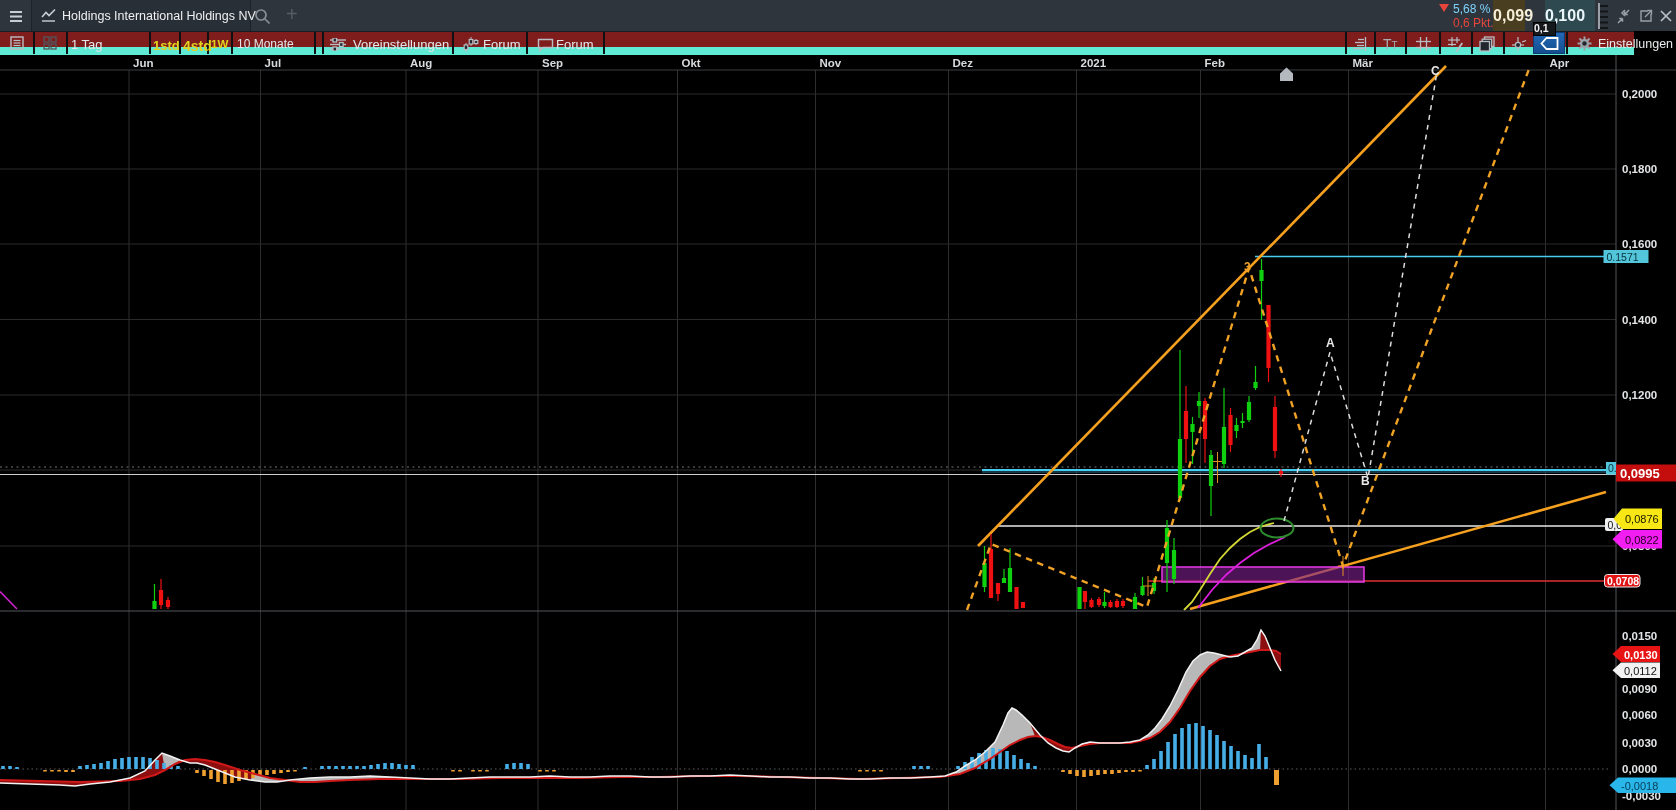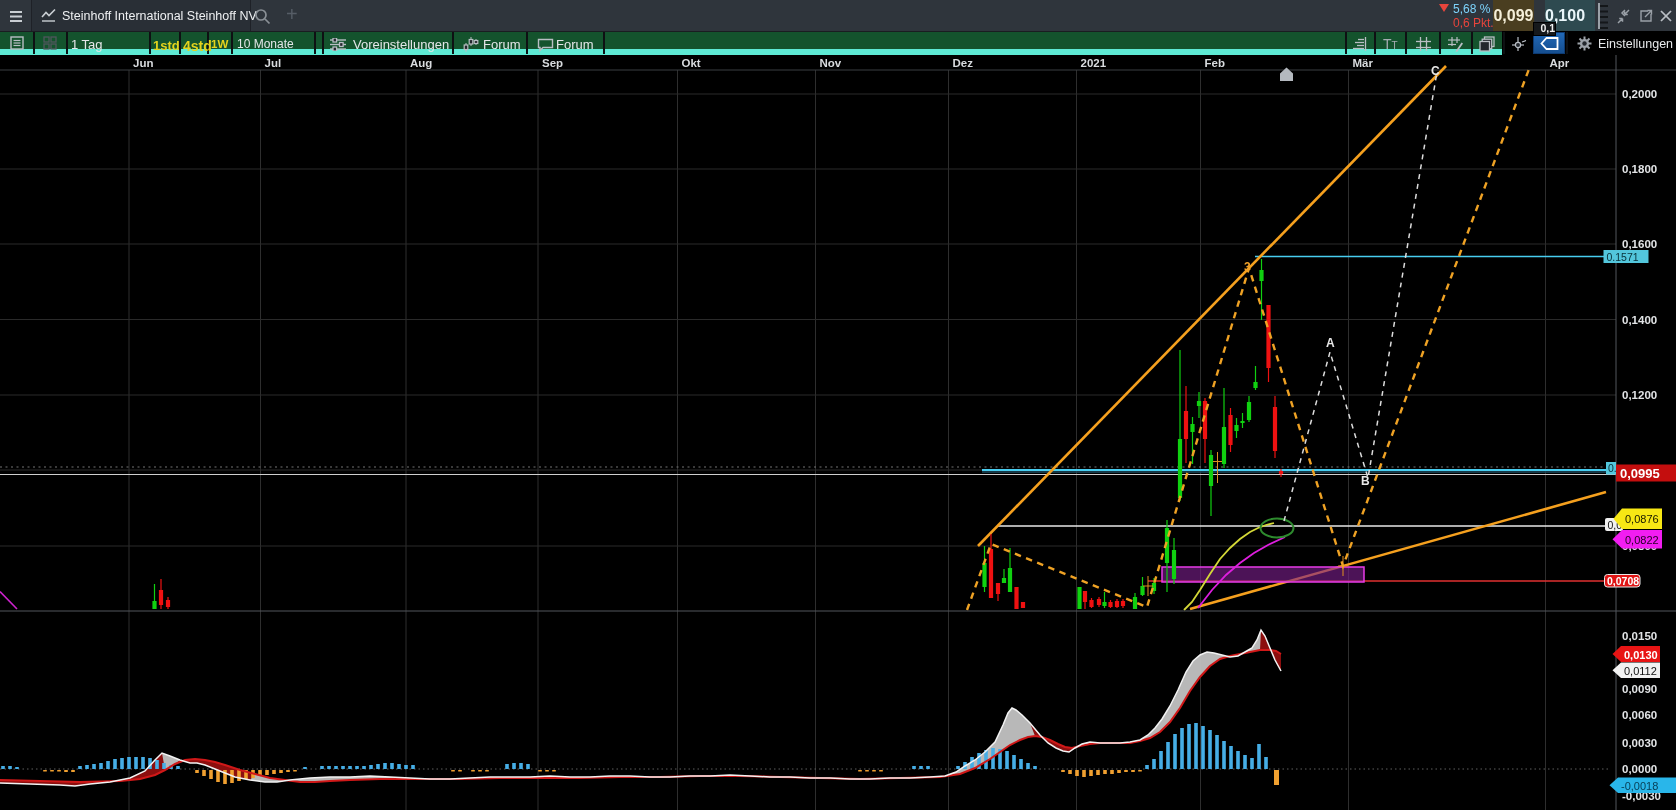--- a/index.html
+++ b/index.html
@@ -301,30 +301,30 @@
       <path d="M1618,777.5 L1676,777.5 L1676,793 L1618,793 L1609.5,785.2 Z" fill="#29b6ea"></path>
       <text x="1621" y="789.5" font-size="11" fill="#084058">-0,0018</text>
     </svg>
 <div style="position:absolute;left:0;top:0;width:1676px;height:31px;background:#2f353c">
       <div style="position:absolute;left:10px;top:11px;width:12px;height:2.2px;background:#c9ced3;box-shadow:0 4.5px 0 #c9ced3,0 9px 0 #c9ced3"></div>
       <div style="position:absolute;left:31px;top:0;width:218px;height:31px;background:#292f36;border-left:1px solid #1e2127;border-right:1px solid #1e2127"></div>
       <svg style="position:absolute;left:40px;top:8px" width="17" height="16" viewBox="0 0 17 16">
         <path d="M2,9 L6,4.5 L9,7.5 L15,1.5" fill="none" stroke="#c9ced3" stroke-width="1.6"></path>
         <path d="M2,13 L15,13" fill="none" stroke="#c9ced3" stroke-width="1.4"></path>
       </svg>
-      <div style="position:absolute;left:62px;top:8.5px;font-size:12.5px;color:#eef0f2">Steinhoff International Steinhoff NV</div>
+      <div style="position:absolute;left:62px;top:8.5px;font-size:12.5px;color:#eef0f2">Holdings International Holdings NV</div>
       <svg style="position:absolute;left:254px;top:8px" width="17" height="17" viewBox="0 0 17 17">
         <circle cx="7" cy="7" r="5" fill="none" stroke="#8a9096" stroke-width="1.7"></circle>
         <line x1="11" y1="11" x2="15.5" y2="15.5" stroke="#8a9096" stroke-width="1.7"></line>
       </svg>
       <div style="position:absolute;left:286px;top:3px;font-size:20px;color:#565d66">+</div>
       <div style="position:absolute;left:1439px;top:4px;width:0;height:0;border-left:5.5px solid transparent;border-right:5.5px solid transparent;border-top:8px solid #e8453c"></div>
       <div style="position:absolute;left:1453px;top:1.5px;font-size:12px;color:#7dd3fc">5,68 %</div>
       <div style="position:absolute;left:1453px;top:15.5px;font-size:12px;color:#e8453c">0,6 Pkt.</div>
-      <div style="position:absolute;left:1493px;top:0;width:41px;height:31px;background:#4a3e20;color:#f5efd9;font-size:16px;font-weight:bold;text-align:center;line-height:31px">0,099</div>
+      <div style="position:absolute;left:1493px;top:0;width:32px;height:31px;background:#4a3e20;color:#f5efd9;font-size:16px;font-weight:bold;text-align:center;line-height:31px">0,099</div>
       <div style="position:absolute;left:1545px;top:0;width:50px;height:31px;background:#2e4a50;color:#eaf6fa;font-size:16px;font-weight:bold;text-align:left;line-height:31px">0,100</div>
       <svg style="position:absolute;left:1597px;top:2px" width="12" height="28" viewBox="0 0 12 28">
         <line x1="2" y1="1" x2="2" y2="27" stroke="#9aa0a7" stroke-width="2"></line>
         <g stroke="#14171a" stroke-width="2">
           <line x1="3" y1="4" x2="11" y2="4"></line>
           <line x1="3" y1="9.5" x2="11" y2="9.5"></line>
           <line x1="3" y1="15" x2="11" y2="15"></line>
           <line x1="3" y1="20.5" x2="11" y2="20.5"></line>
           <line x1="3" y1="26" x2="11" y2="26"></line>
         </g>
@@ -343,21 +343,21 @@
           <path d="M6,8 L12.5,1.5 M8.5,1.5 L12.5,1.5 L12.5,5.5"></path>
         </g>
       </svg>
       <svg style="position:absolute;left:1660px;top:10px" width="12" height="12" viewBox="0 0 12 12">
         <g stroke="#b9bec4" stroke-width="1.7">
           <line x1="1" y1="1" x2="11" y2="11"></line>
           <line x1="11" y1="1" x2="1" y2="11"></line>
         </g>
       </svg>
     </div>
-    <div style="position:absolute;left:0;top:31px;width:1502px;height:24px;background:#14532d;border-top:1px solid #1a1d21;border-bottom:6px solid #5eead4;box-sizing:border-box">
+    <div style="position:absolute;left:0;top:31px;width:1634px;height:24px;background:#7f1d1d;border-top:1px solid #1a1d21;border-bottom:8px solid #5eead4;box-sizing:border-box">
       <div style="position:absolute;left:33px;top:0;width:2px;height:22px;background:#0e1013"></div>
       <div style="position:absolute;left:66px;top:0;width:2px;height:22px;background:#0e1013"></div>
       <div style="position:absolute;left:149px;top:0;width:2px;height:22px;background:#0e1013"></div>
       <div style="position:absolute;left:179px;top:0;width:2px;height:22px;background:#0e1013"></div>
       <div style="position:absolute;left:207px;top:0;width:2px;height:22px;background:#0e1013"></div>
       <div style="position:absolute;left:231px;top:0;width:2px;height:22px;background:#0e1013"></div>
       <div style="position:absolute;left:314px;top:0;width:2px;height:22px;background:#0e1013"></div>
       <div style="position:absolute;left:322px;top:0;width:2px;height:22px;background:#0e1013"></div>
       <div style="position:absolute;left:452px;top:0;width:2px;height:22px;background:#0e1013"></div>
       <div style="position:absolute;left:526px;top:0;width:2px;height:22px;background:#0e1013"></div>
@@ -471,13 +471,13 @@
           <line x1="7.5" y1="0.5" x2="7.5" y2="14.5"></line>
           <line x1="0.5" y1="7.5" x2="14.5" y2="7.5"></line>
           <line x1="2.5" y1="2.5" x2="12.5" y2="12.5"></line>
           <line x1="12.5" y1="2.5" x2="2.5" y2="12.5"></line>
         </g>
         <circle cx="7.5" cy="7.5" r="4.6" fill="#9ca2a9"></circle>
         <circle cx="7.5" cy="7.5" r="2.2" fill="#23272d"></circle>
       </svg>
       <div style="position:absolute;left:1598px;top:5px;font-size:12.5px;color:#e8eaec">Einstellungen</div>
     </div>
-    <div style="position:absolute;left:1533px;top:22px;width:23px;height:14px;background:#16191c;border:1.5px solid #000;box-sizing:border-box;color:#f0f0f0;font-size:10.5px;font-weight:bold;text-align:right;line-height:11px;z-index:5">0,1</div>
+    <div style="position:absolute;left:1533px;top:22px;width:23px;height:14px;background:#16191c;border:1.5px solid #000;box-sizing:border-box;color:#f0f0f0;font-size:10.5px;font-weight:bold;text-align:left;line-height:11px;z-index:5">0,1</div>
 </div>
 </body></html>

